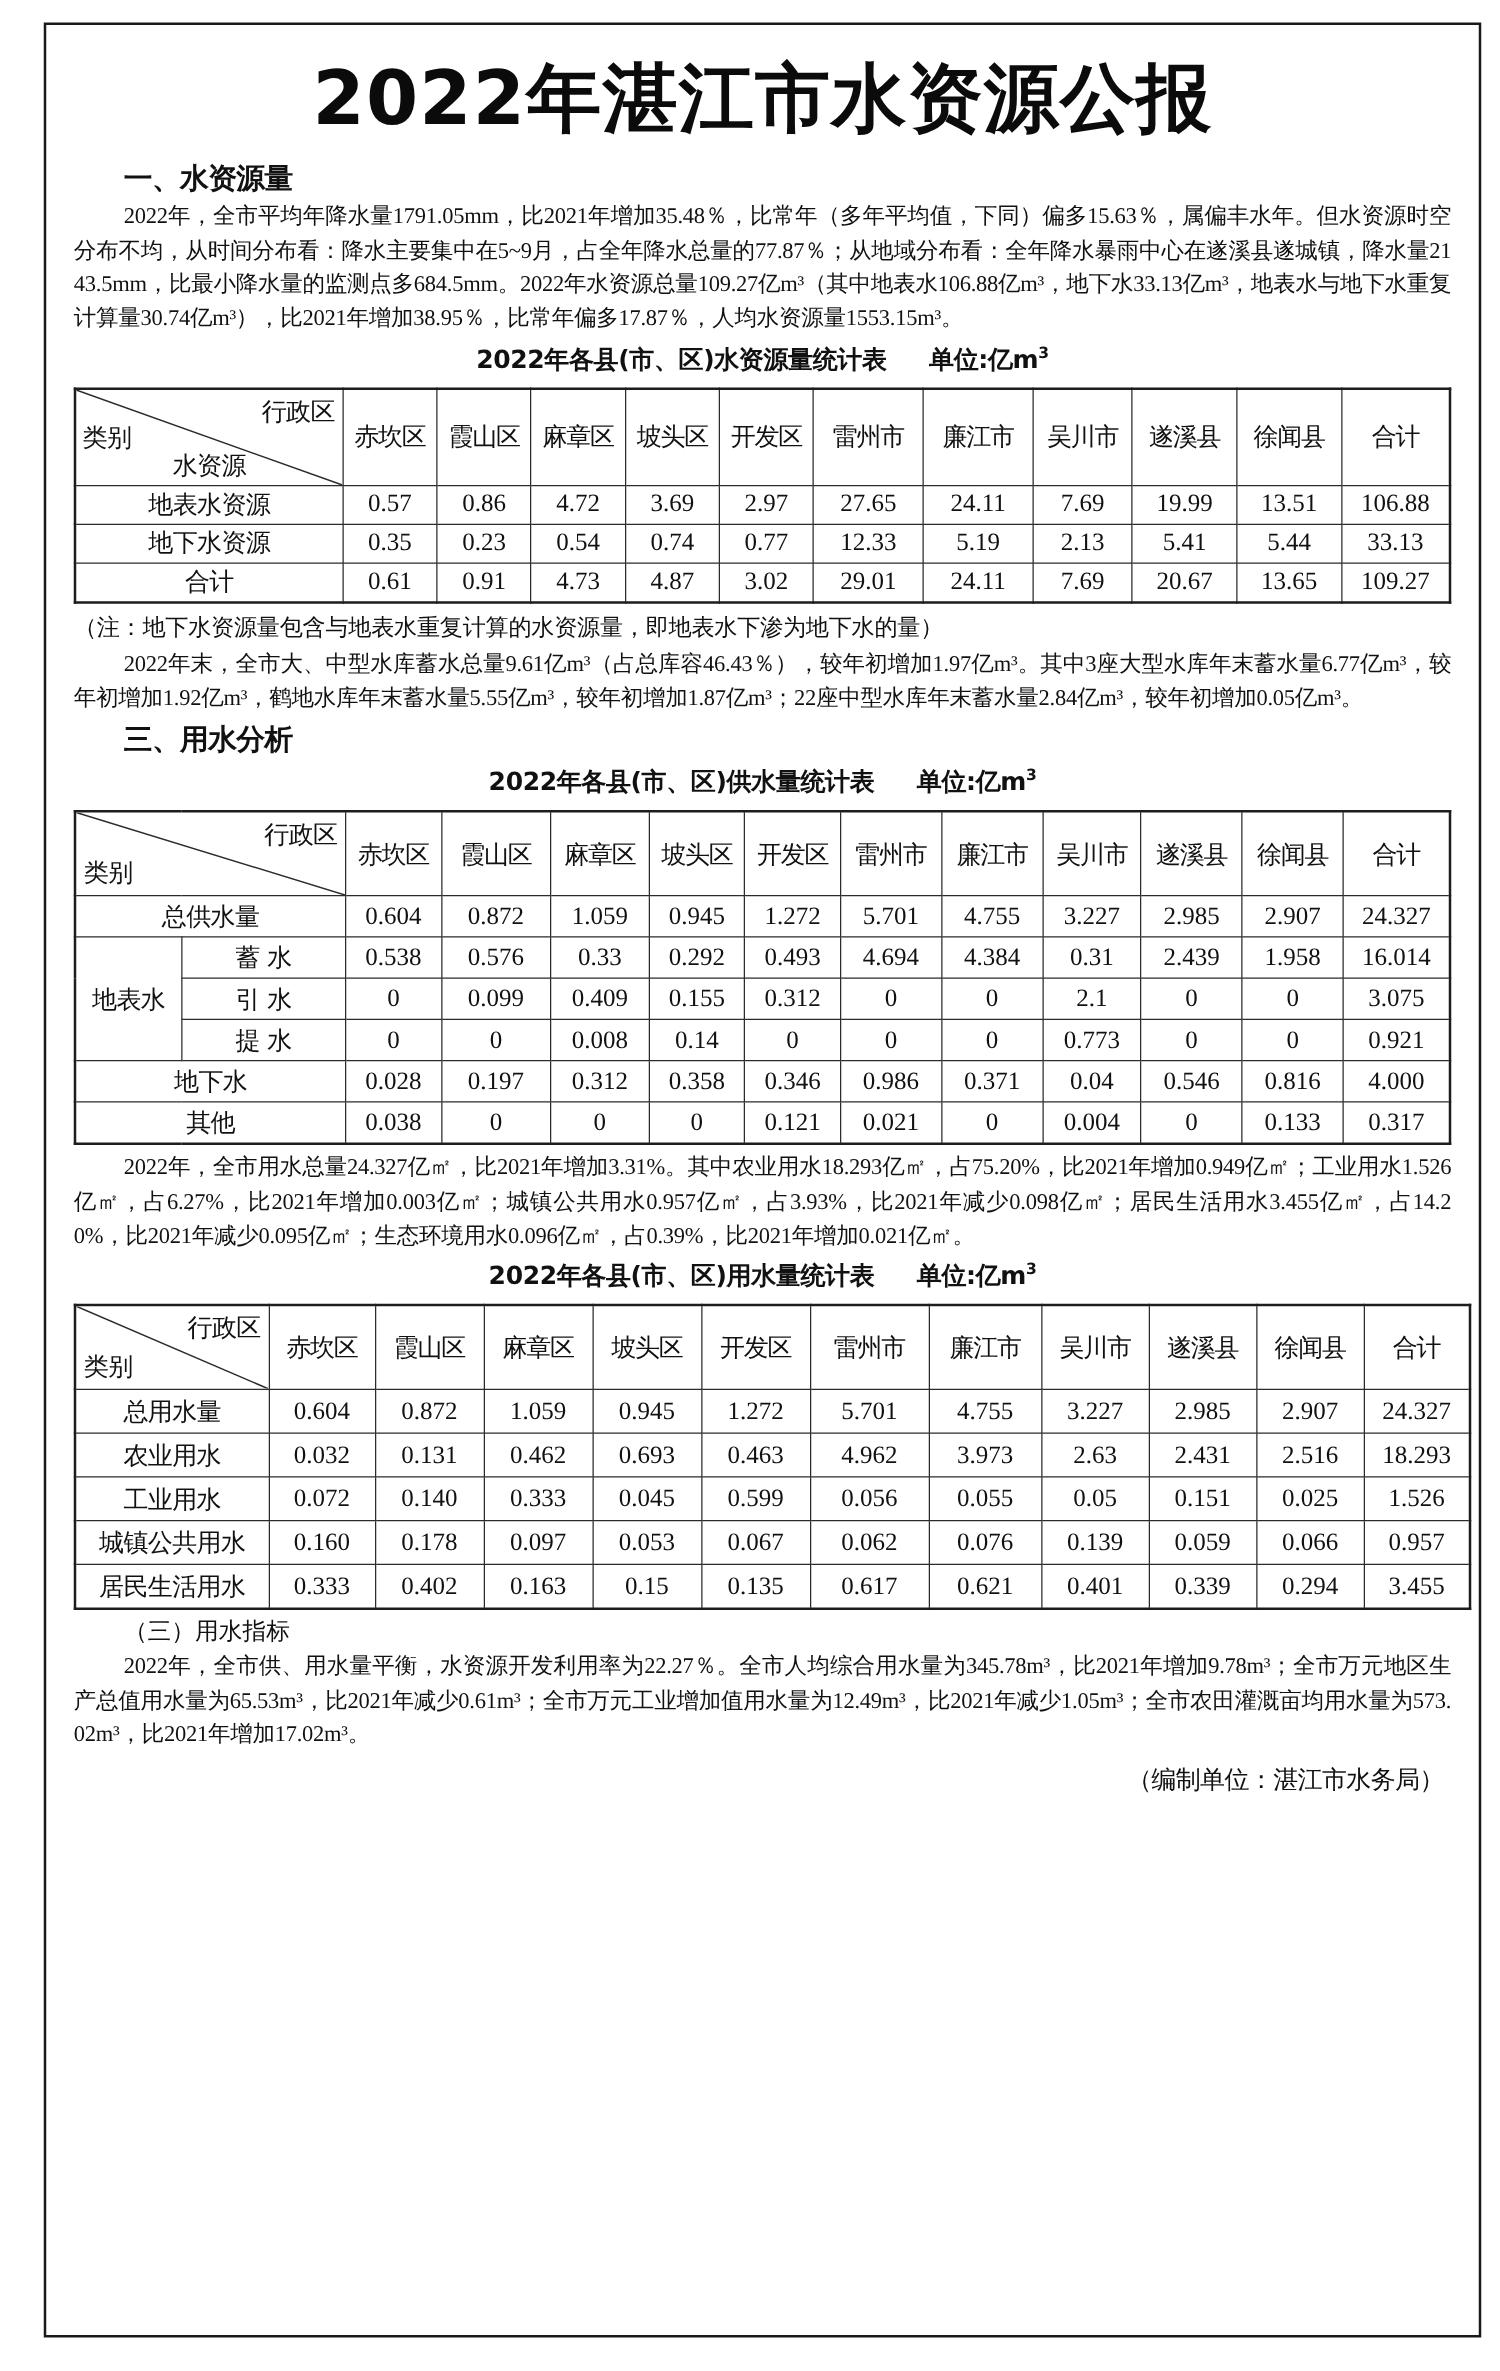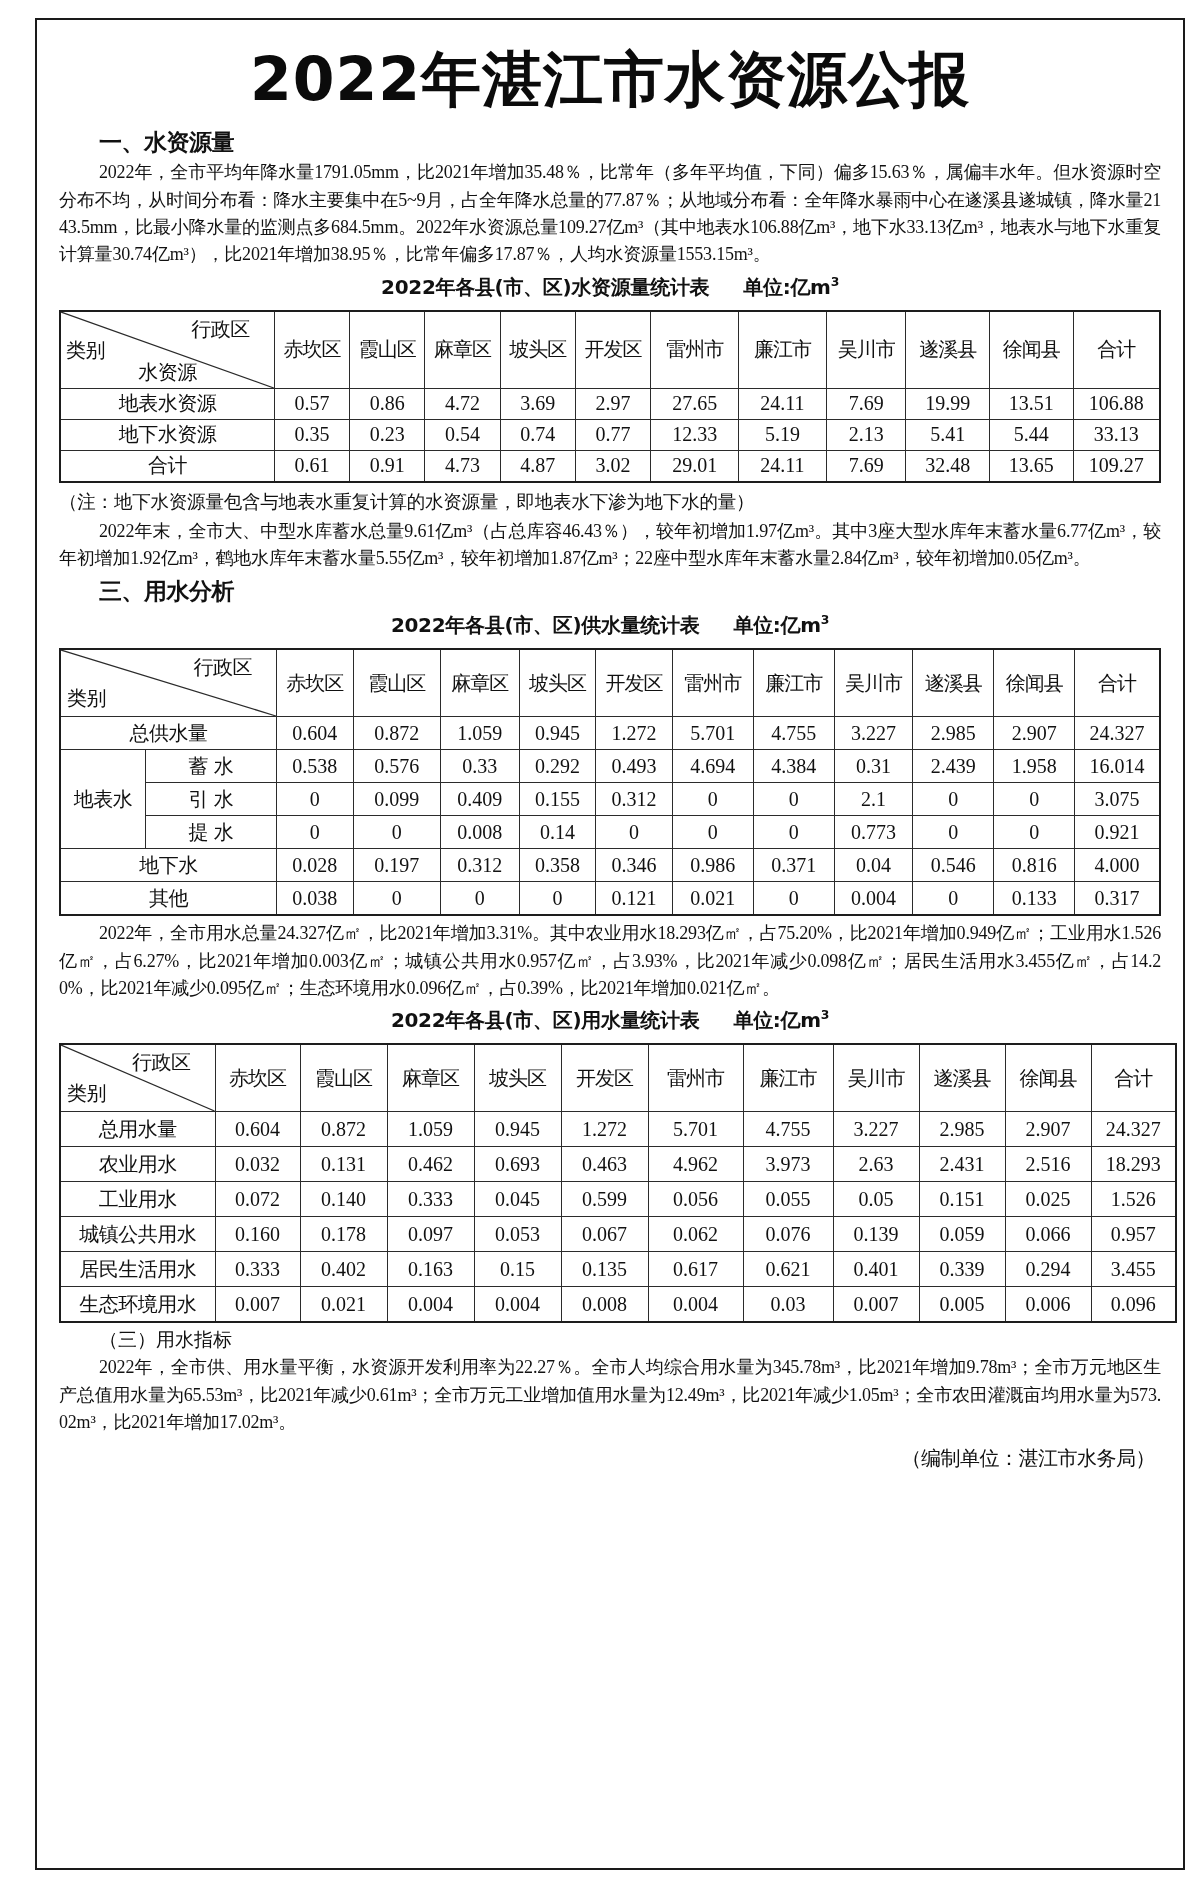--- a/index.html
+++ b/index.html
@@ -118,21 +118,21 @@
     position: absolute;
     left: 0; top: 0; right: 0; bottom: 0;
   }
   .corner .diag svg { display: block; width: 100%; height: 100%; }
   .corner .lbl {
     position: absolute;
     font-size: 20px;
     letter-spacing: -0.5px;
     white-space: nowrap;
   }
-  .corner .lbl-tr { right: 24px; top: 4px; }
+  .corner .lbl-tr { right: 6px; top: 4px; }
   .corner .lbl-bl { left: 6px; bottom: 4px; }
   .corner .lbl-ml { left: 5px; top: 50%; transform: translateY(-50%); }
   .corner .lbl-bc { left: 50%; bottom: 2px; transform: translateX(-50%); }
 
   .t1-corner { height: 76px; }
   .t2-corner { height: 66px; }
   .t3-corner { height: 66px; }
 
   .t1 td { height: 28px; }
   .t2 td { height: 30px; }
@@ -240,21 +240,21 @@
         <tr>
           <td class="rowlabel">合计</td>
           <td class="num">0.61</td>
           <td class="num">0.91</td>
           <td class="num">4.73</td>
           <td class="num">4.87</td>
           <td class="num">3.02</td>
           <td class="num">29.01</td>
           <td class="num">24.11</td>
           <td class="num">7.69</td>
-          <td class="num">32.48</td>
+          <td class="num">20.67</td>
           <td class="num">13.65</td>
           <td class="num">109.27</td>
         </tr>
       </tbody>
     </table>
 
     <div class="note">（注：地下水资源量包含与地表水重复计算的水资源量，即地表水下渗为地下水的量）</div>
 
     <p class="body-text">2022年末，全市大、中型水库蓄水总量9.61亿m³（占总库容46.43％），较年初增加1.97亿m³。其中3座大型水库年末蓄水量6.77亿m³，较年初增加1.92亿m³，鹤地水库年末蓄水量5.55亿m³，较年初增加1.87亿m³；22座中型水库年末蓄水量2.84亿m³，较年初增加0.05亿m³。</p>
 
@@ -502,34 +502,20 @@
           <td class="num">0.163</td>
           <td class="num">0.15</td>
           <td class="num">0.135</td>
           <td class="num">0.617</td>
           <td class="num">0.621</td>
           <td class="num">0.401</td>
           <td class="num">0.339</td>
           <td class="num">0.294</td>
           <td class="num">3.455</td>
         </tr>
-        <tr>
-          <td class="rowlabel rowlabel-left">生态环境用水</td>
-          <td class="num">0.007</td>
-          <td class="num">0.021</td>
-          <td class="num">0.004</td>
-          <td class="num">0.004</td>
-          <td class="num">0.008</td>
-          <td class="num">0.004</td>
-          <td class="num">0.03</td>
-          <td class="num">0.007</td>
-          <td class="num">0.005</td>
-          <td class="num">0.006</td>
-          <td class="num">0.096</td>
-        </tr>
       </tbody>
     </table>
 
     <div class="sub-head">（三）用水指标</div>
     <p class="body-text">2022年，全市供、用水量平衡，水资源开发利用率为22.27％。全市人均综合用水量为345.78m³，比2021年增加9.78m³；全市万元地区生产总值用水量为65.53m³，比2021年减少0.61m³；全市万元工业增加值用水量为12.49m³，比2021年减少1.05m³；全市农田灌溉亩均用水量为573.02m³，比2021年增加17.02m³。</p>
 
     <div class="footer-credit">（编制单位：湛江市水务局）</div>
 
   </div>
 </div>

